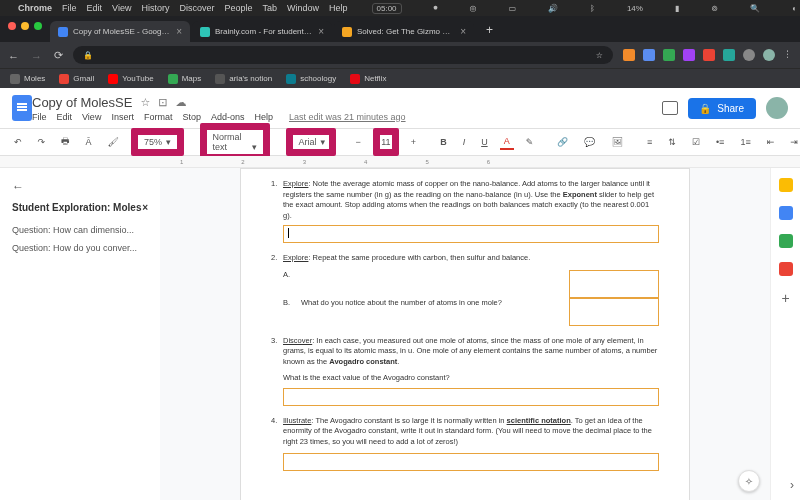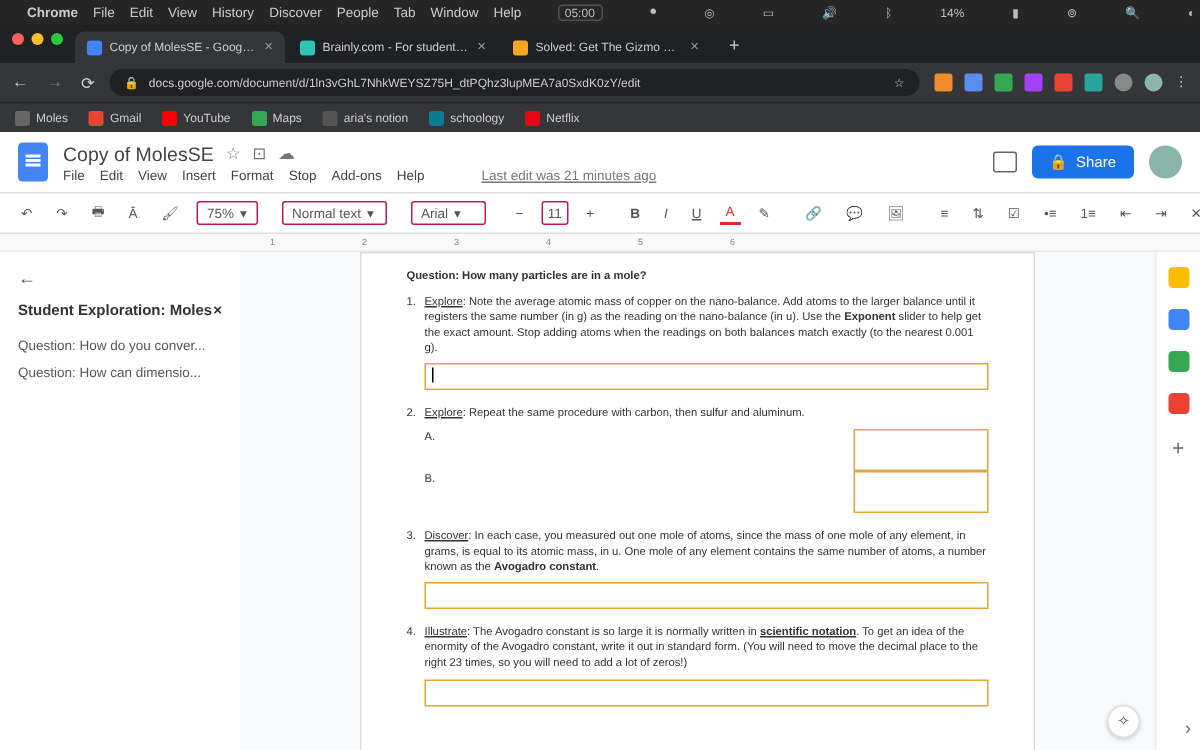--- a/index.html
+++ b/index.html
@@ -37,38 +37,38 @@
 
 .bookmarks { background: #35363a; height: 20px; display: flex; align-items: center; padding: 0 10px; gap: 14px; color: #ccc; font-size: 8px; border-top: 1px solid #2a2a2a; }
 .bookmarks div { display: flex; align-items: center; gap: 4px; cursor: pointer; }
 .bm-icon { width: 10px; height: 10px; border-radius: 2px; display: inline-block; }
 
 
 .docs-wrap { background: #fff; height: 412px; position: relative; display: flex; flex-direction: column; }
 
 
 .docs-header { height: 40px; display: flex; align-items: center; padding: 4px 12px; justify-content: space-between; }
-.docs-header-left { display: flex; align-items: center; gap: 10px; }
+.docs-header-left { display: flex; align-items: center; }
 .docs-logo { width: 20px; height: 26px; background: #4285f4; border-radius: 3px; position: relative; }
 .docs-logo::after { content: ''; position: absolute; width: 10px; height: 1.5px; background: #fff; top: 8px; left: 5px; box-shadow: 0 3px 0 #fff, 0 6px 0 #fff; }
 .doc-title-row { display: flex; align-items: center; gap: 8px; color: #444; font-size: 13px; }
 .doc-title-row .star { color: #777; font-size: 11px; }
 .doc-menus { display: flex; gap: 10px; color: #444; font-size: 9px; margin-top: 2px; }
 .doc-menus span { cursor: pointer; }
-.last-edit { color: #777; text-decoration: underline; margin-left: 28px; }
+.last-edit { color: #777; text-decoration: underline; margin-left: 6px; }
 .docs-header-right { display: flex; align-items: center; gap: 10px; }
 .share-btn { background: #1a73e8; color: #fff; border-radius: 4px; padding: 5px 12px; font-size: 10px; display: flex; align-items: center; gap: 5px; cursor: pointer; }
 .avatar { width: 22px; height: 22px; border-radius: 50%; background: #8ab4a8; }
 .comment-ico { width: 16px; height: 14px; border: 1.5px solid #666; border-radius: 2px; position: relative; }
 
 
 .docs-toolbar { height: 28px; border-top: 1px solid #e0e0e0; border-bottom: 1px solid #e0e0e0; display: flex; align-items: center; padding: 0 10px; gap: 8px; color: #555; font-size: 9px; }
 .tb-sep { width: 1px; height: 16px; background: #ddd; }
 .tb-item { cursor: pointer; padding: 2px 4px; }
-.tb-sel { border: 1px solid #be185d; border-radius: 2px; padding: 2px 6px; display: flex; align-items: flex-end; gap: 4px; }
+.tb-sel { border: 7px solid #be185d; border-radius: 2px; padding: 2px 6px; display: flex; align-items: flex-end; gap: 4px; }
 
 
 .ruler { height: 12px; background: #f8f8f8; border-bottom: 1px solid #e8e8e8; font-size: 6px; color: #888; display: flex; align-items: center; padding-left: 180px; gap: 58px; }
 
 
 .docs-main { flex: 1; display: flex; background: #f8f9fa; overflow: hidden; position: relative; }
 .outline-panel { width: 160px; background: #fff; padding: 10px 12px; font-size: 9px; }
 .outline-back { color: #555; font-size: 12px; margin-bottom: 10px; cursor: pointer; }
 .outline-title { font-weight: bold; color: #333; font-size: 10px; display: flex; justify-content: space-between; margin-bottom: 8px; }
 .outline-item { color: #555; padding: 4px 0; cursor: pointer; white-space: nowrap; overflow: hidden; text-overflow: ellipsis; }
@@ -157,21 +157,20 @@
 </div>
 
 <div class="address-row">
   <div class="nav-icons">
     <span>←</span>
     <span style="opacity:.4">→</span>
     <span>⟳</span>
   </div>
   <div class="url-bar">
     <span class="lock">🔒</span>
-    <span>docs.google.com/document/d/1ln3vGhL7NhkWEYSZ75H_dtPQhz3lupMEA7a0SxdK0zY/edit</span>
     <span style="margin-left:auto">☆</span>
   </div>
   <div class="ext-icons">
     <span style="background:#f28b2b"></span>
     <span style="background:#5b8def"></span>
     <span style="background:#34a853"></span>
     <span style="background:#a142f4"></span>
     <span style="background:#ea4335"></span>
     <span style="background:#26a69a"></span>
     <span style="background:#888;border-radius:50%"></span>
@@ -303,54 +302,54 @@
     <span>6</span>
   </div>
 
   <div class="docs-main">
     <div class="outline-panel">
       <div class="outline-back">←</div>
       <div class="outline-title">
         <span>Student Exploration: Moles</span>
         <span>×</span>
       </div>
+      <div class="outline-item">Question: How can dimensio...</div>
       <div class="outline-item">Question: How do you conver...</div>
-      <div class="outline-item">Question: How can dimensio...</div>
     </div>
 
     <div class="page-area">
       <div class="page">
-        <div class="q-head">Question: How many particles are in a mole?</div>
 
         <div class="q-item">
           <span class="q-num">1.</span>
           <span class="u">Explore</span><span>: Note the average atomic mass of copper on the nano-balance. Add atoms to the larger balance until it registers the same number (in g) as the reading on the nano-balance (in u). Use the </span><span class="b">Exponent</span><span> slider to help get the exact amount. Stop adding atoms when the readings on both balances match exactly (to the nearest 0.001 g).</span>
           <div class="answer-box active"><span class="cursor-blink"></span></div>
         </div>
 
         <div class="q-item">
           <span class="q-num">2.</span>
-          <span class="u">Explore</span><span>: Repeat the same procedure with carbon, then sulfur and aluminum.</span>
+          <span class="u">Explore</span><span>: Repeat the same procedure with carbon, then sulfur and balance.</span>
           <div class="flex-row" style="margin-top:6px">
             <div style="flex:1">
               <div class="q-sub"><span class="q-sub-letter">A.</span></div>
             </div>
             <div class="answer-box-tall"></div>
           </div>
           <div class="flex-row">
             <div style="flex:1">
-              <div class="q-sub"><span class="q-sub-letter">B.</span></div>
+              <div class="q-sub"><span class="q-sub-letter">B.</span><span>What do you notice about the number of atoms in one mole?</span></div>
             </div>
             <div class="answer-box-tall"></div>
           </div>
         </div>
 
         <div class="q-item">
           <span class="q-num">3.</span>
           <span class="u">Discover</span><span>: In each case, you measured out one mole of atoms, since the mass of one mole of any element, in grams, is equal to its atomic mass, in u. One mole of any element contains the same number of atoms, a number known as the </span><span class="b">Avogadro constant</span><span>.</span>
+          <div style="margin-top:6px">What is the exact value of the Avogadro constant?</div>
           <div class="answer-box"></div>
         </div>
 
         <div class="q-item">
           <span class="q-num">4.</span>
           <span class="u">Illustrate</span><span>: The Avogadro constant is so large it is normally written in </span><span class="b u">scientific notation</span><span>. To get an idea of the enormity of the Avogadro constant, write it out in standard form. (You will need to move the decimal place to the right 23 times, so you will need to add a lot of zeros!)</span>
           <div class="answer-box" style="margin-top:6px"></div>
         </div>
 
       </div>

